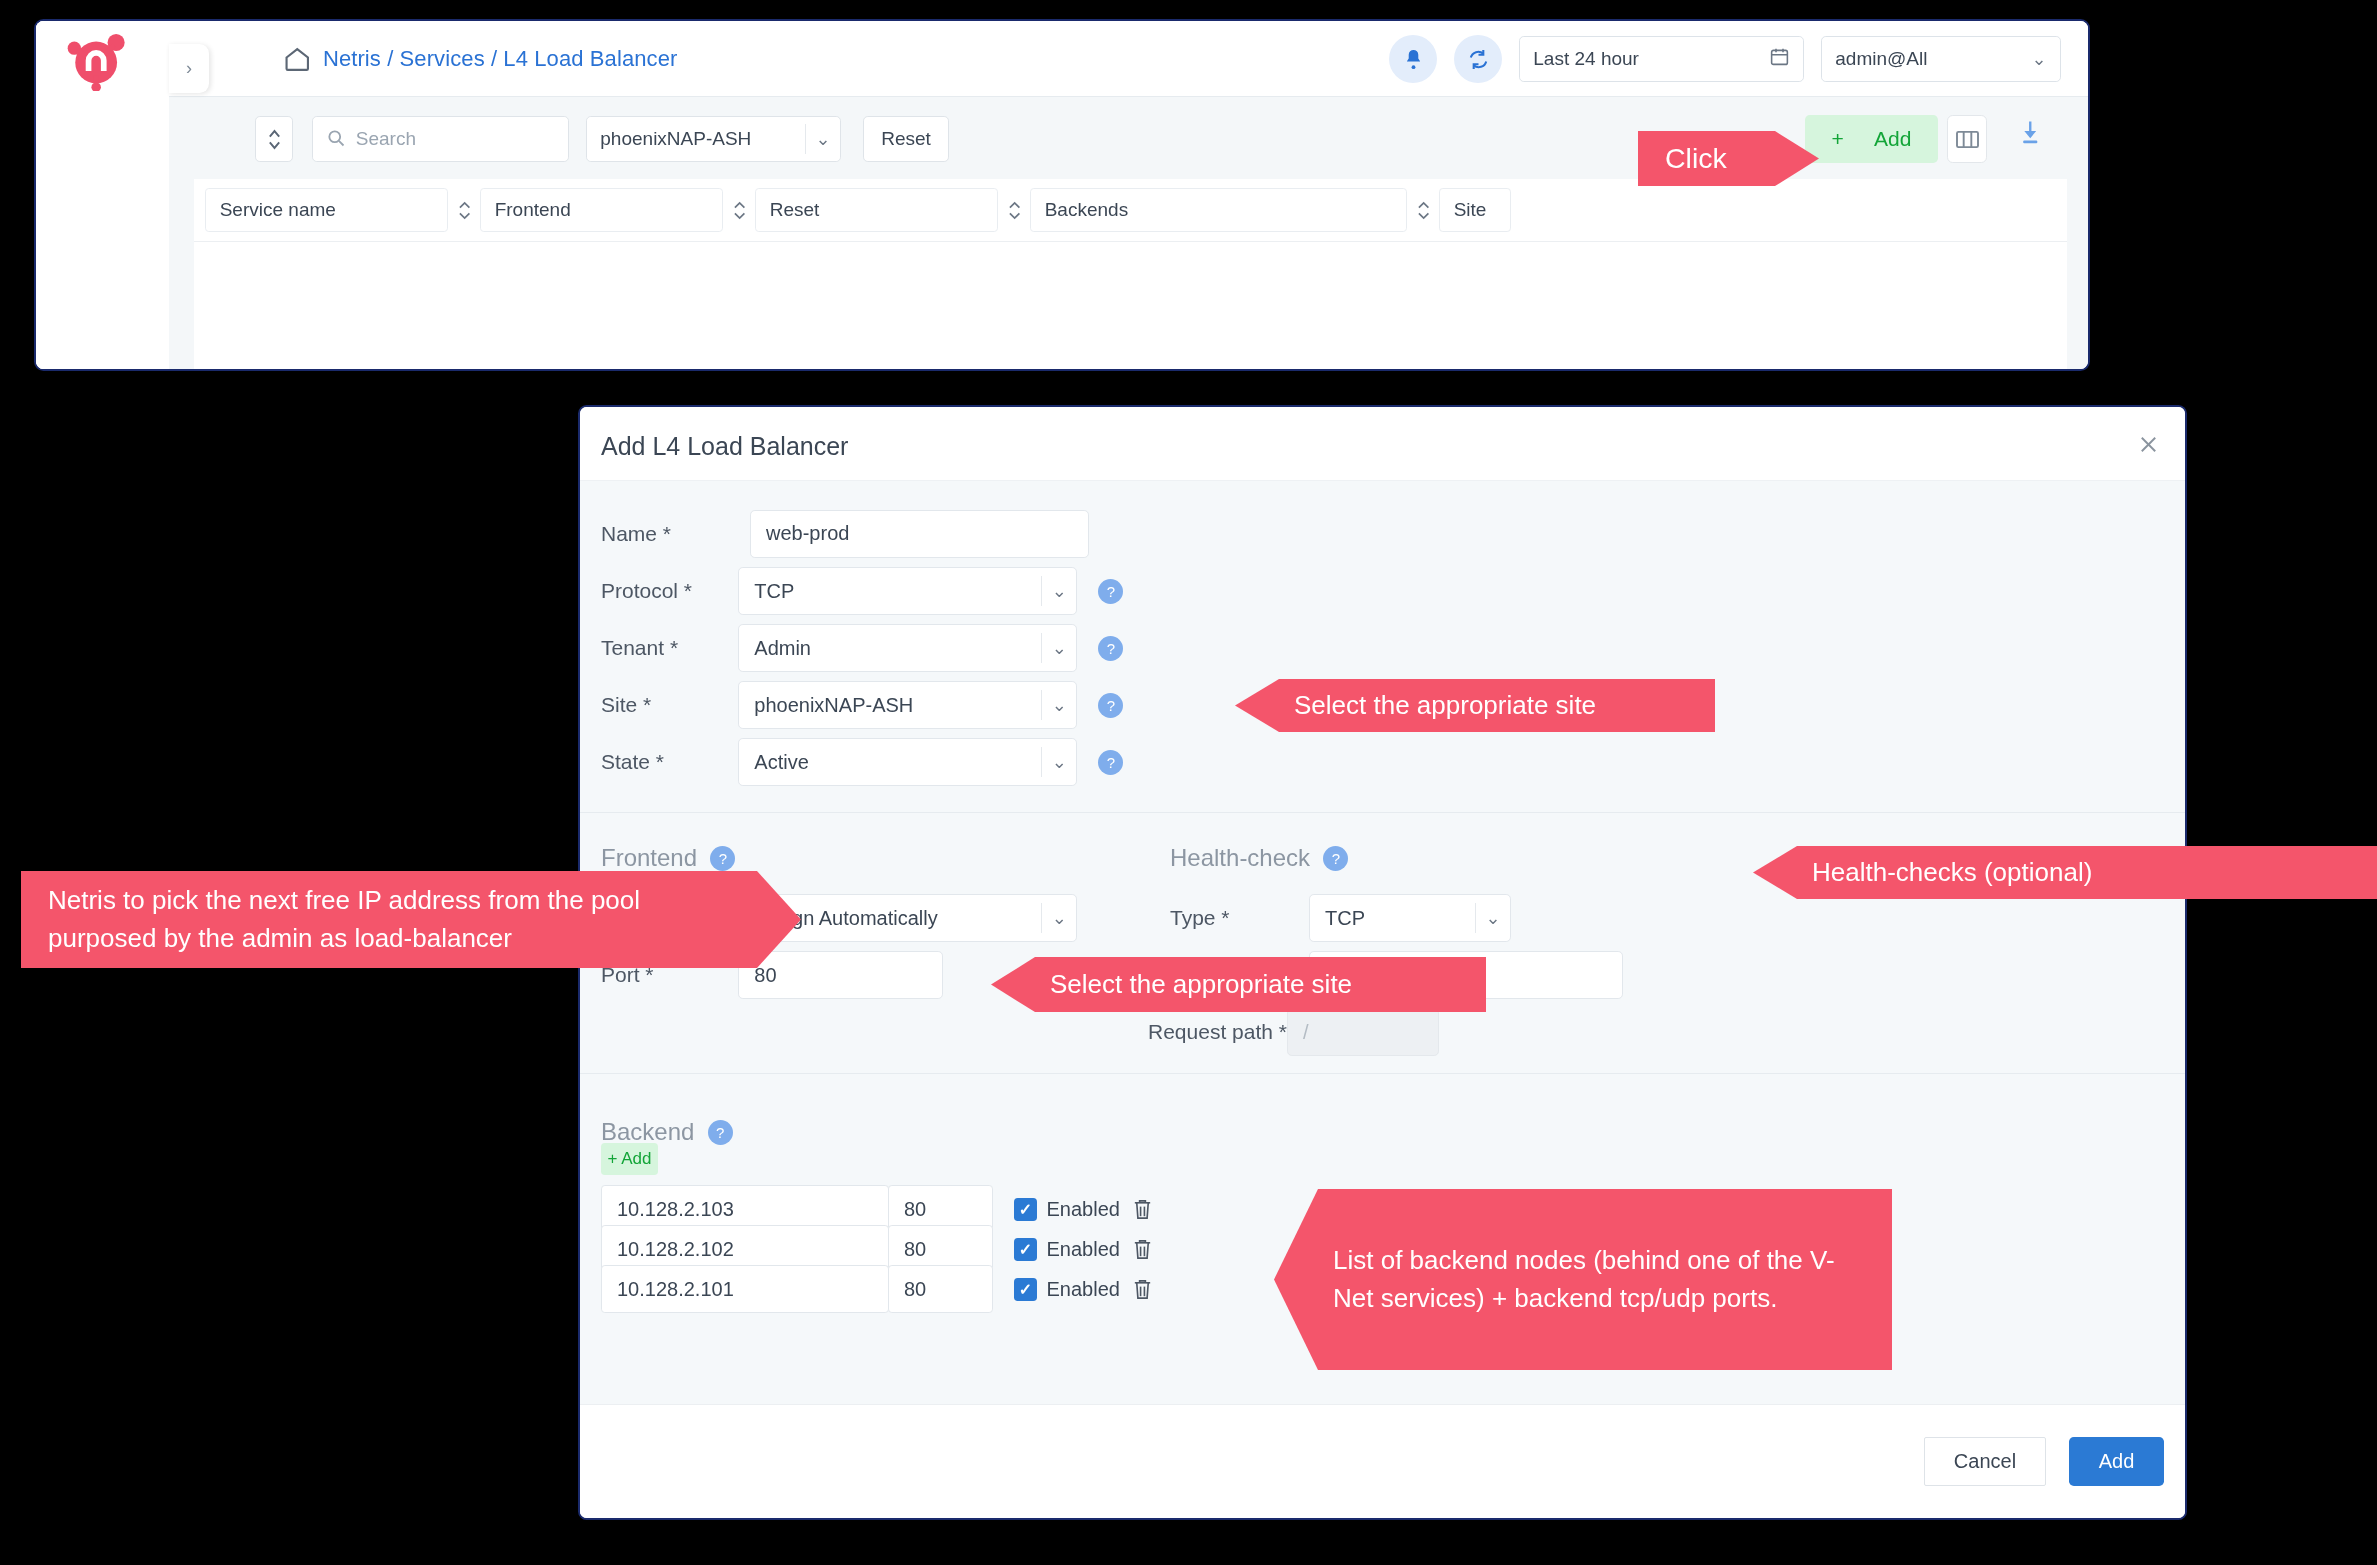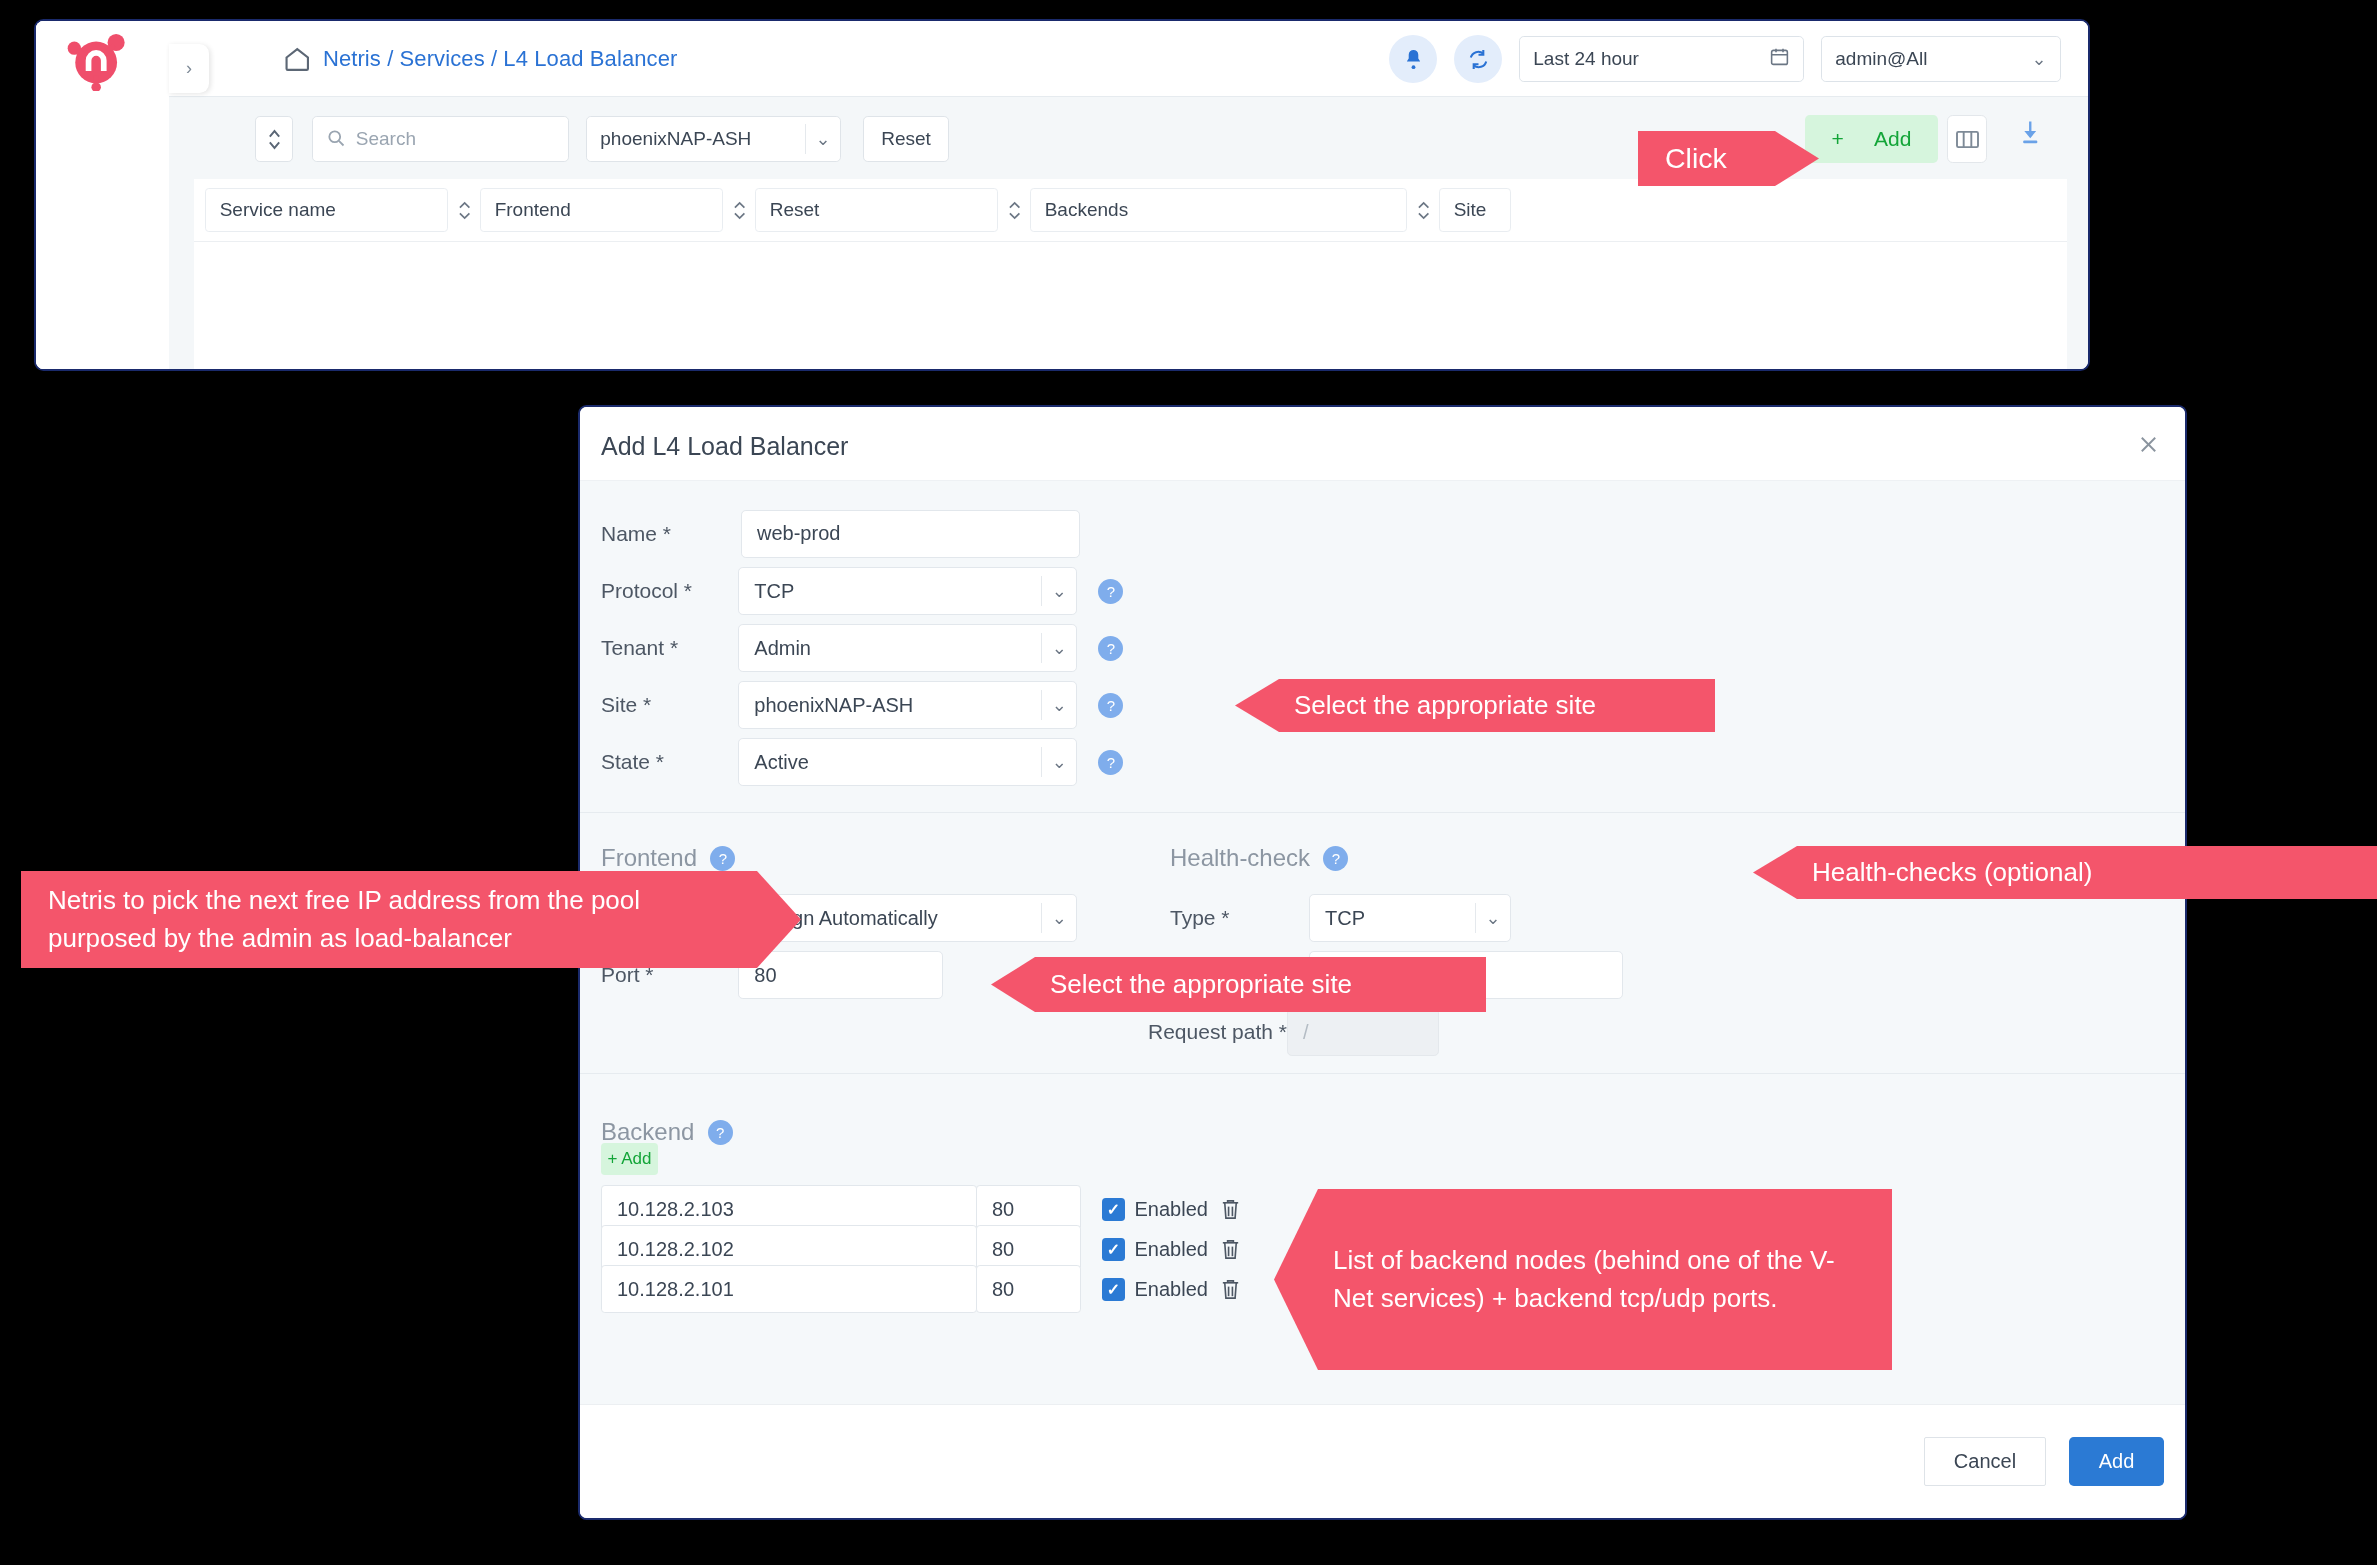--- a/index.html
+++ b/index.html
@@ -207,21 +207,21 @@
   }
   .section-title { font-size: 24px; color: #8c96a2; }
   .divider-h { position: absolute; height: 1px; background: #e6ebef; }
 
   .add-mini {
     width: 57px; height: 32px; background: #d6f5dd; border-radius: 3.8px;
     color: #13a538; font-size: 17px;
     display: flex; align-items: center; justify-content: center;
   }
   .bk-ip {
-    width: 376px; height: 48px; border: 1px solid #e2e7ec; border-radius: 3.8px;
+    width: 288px; height: 48px; border: 1px solid #e2e7ec; border-radius: 3.8px;
     background: #fff; display: flex; align-items: center; padding: 16px 15px;
     font-size: 20px; color: #3b4654;
   }
   .bk-port {
     width: 105px; height: 48px; border: 1px solid #e2e7ec; border-radius: 3.8px;
     background: #fff; display: flex; align-items: center; padding: 0 15px;
     font-size: 20px; color: #3b4654; margin-left: -1px;
   }
   .cbx {
     width: 23px; height: 23px; background: #2b7ad4; border-radius: 3.8px;
@@ -447,21 +447,21 @@
           <path d="M5 5 L19 19"></path>
             <path d="M19 5 L5 19"></path>
         </svg>
       </div>
     </div>
 
     <div class="modal-body">
 
       <div class="frow" style="left:21px; top:28.5px; width:590px;">
         <span class="flabel" style="width:124px">Name *</span>
-        <span class="finput" style="width:339px; margin-left:16px;">web-prod</span>
+        <span class="finput" style="width:339px; margin-left:25px;">web-prod</span>
       </div>
 
       <div class="frow" style="left:21px; top:86px; width:761px;">
         <span class="flabel" style="width:124px">Protocol *</span>
         <span class="fselect" style="width:339px; margin-left:13.3px; justify-content:space-between;">
           <span>TCP</span>
           <span style="display:flex;align-items:center;">
             <span class="sel-divider"></span>
             <span class="chev">⌄</span>
           </span>

